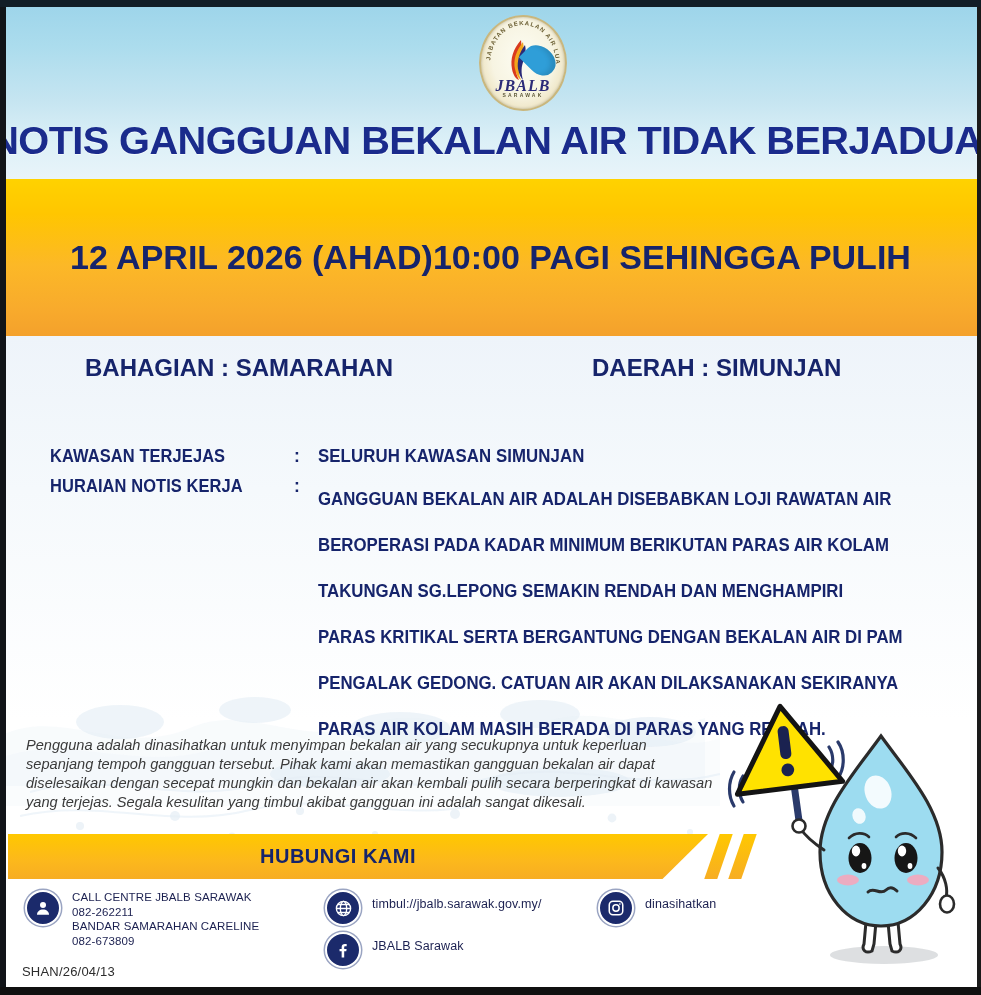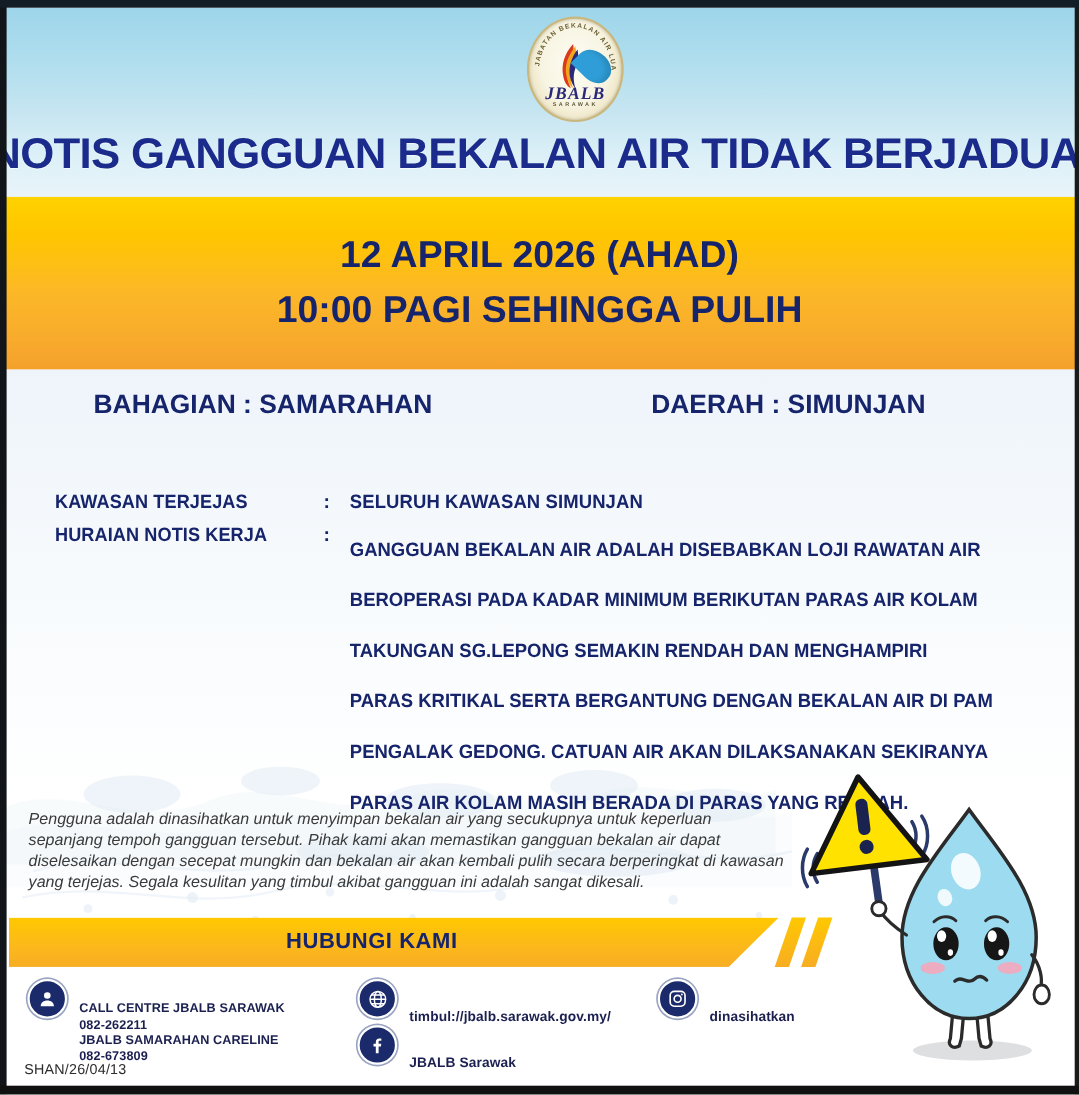--- a/index.html
+++ b/index.html
@@ -65,21 +65,21 @@
     letter-spacing:-0.6px;
     transform:scaleX(1.02);
     text-shadow:0 1px 0 rgba(255,255,255,.6);
     white-space:nowrap;
   }
 
   
   .date-band{
     position:absolute;left:0;top:179px;width:981px;height:157px;
     background:linear-gradient(180deg,#ffd200 0%,#ffc600 22%,#fcb827 55%,#f8ab2c 82%,#f4a12c 100%);
-    display:flex;flex-direction:column;justify-content:center;align-items:center;
+    display:flex;justify-content:center;align-items:center;
   }
   .date-line{
     font-weight:700;font-size:34px;color:#16246b;letter-spacing:0px;line-height:1.45;
     text-align:center;white-space:nowrap;
   }
 
   
   .body-area{
     position:absolute;left:0;top:336px;width:981px;height:855px;
     background:linear-gradient(180deg,#eef4fa 0%,#f5f9fc 18%,#ffffff 45%,#ffffff 100%);
@@ -157,21 +157,21 @@
   .contact-grid{position:absolute;left:0;top:552px;width:981px;height:100px;}
   .cc{position:absolute;display:flex;align-items:flex-start;}
   .cc-icon{
     width:32px;height:32px;border-radius:50%;
     background:#1b2a6b;border:2px solid #ffffff;
     box-shadow:0 0 0 1.5px #9aa4c2;
     display:flex;align-items:center;justify-content:center;
     flex:0 0 auto;
     color:#fff;
   }
-  .cc-text{margin-left:11px;font-size:11.5px;font-weight:700;color:#1b2050;line-height:14.5px;letter-spacing:.1px;margin-top:20px;}
+  .cc-text{margin-left:11px;font-size:11.5px;font-weight:400;color:#1b2050;line-height:14.5px;letter-spacing:.1px;}
   .cc-text .ln{display:block;white-space:nowrap;}
 
   .cc-call{left:25px;top:2px;}
   .cc-web{left:325px;top:2px;}
   .cc-ig{left:598px;top:2px;}
   .cc-fb{left:325px;top:44px;}
   .cc-web .cc-text,.cc-ig .cc-text,.cc-fb .cc-text{font-size:12.5px;padding-top:7px;}
 
   .ref-no{
     position:absolute;left:22px;top:964px;
@@ -295,21 +295,21 @@
       <div class="cc cc-call">
         <span class="cc-icon">
           <svg width="18" height="18" viewBox="0 0 24 24" fill="#ffffff">
               <circle cx="12" cy="8" r="4"></circle>
               <path d="M4 21c0-4.4 3.6-7 8-7s8 2.6 8 7z"></path>
             </svg>
         </span>
         <span class="cc-text">
           <span class="ln">CALL CENTRE JBALB SARAWAK</span>
           <span class="ln">082-262211</span>
-          <span class="ln">JBALB SAMARAHAN CARELINE</span>
+          <span class="ln">BANDAR SAMARAHAN CARELINE</span>
           <span class="ln">082-673809</span>
         </span>
       </div>
 
       <div class="cc cc-web">
         <span class="cc-icon">
           <svg width="19" height="19" viewBox="0 0 24 24" fill="none" stroke="#ffffff" stroke-width="1.7">
             <circle cx="12" cy="12" r="9"></circle>
               <ellipse cx="12" cy="12" rx="4" ry="9"></ellipse>
             <path d="M3 12h18M4.5 7h15M4.5 17h15"></path>

